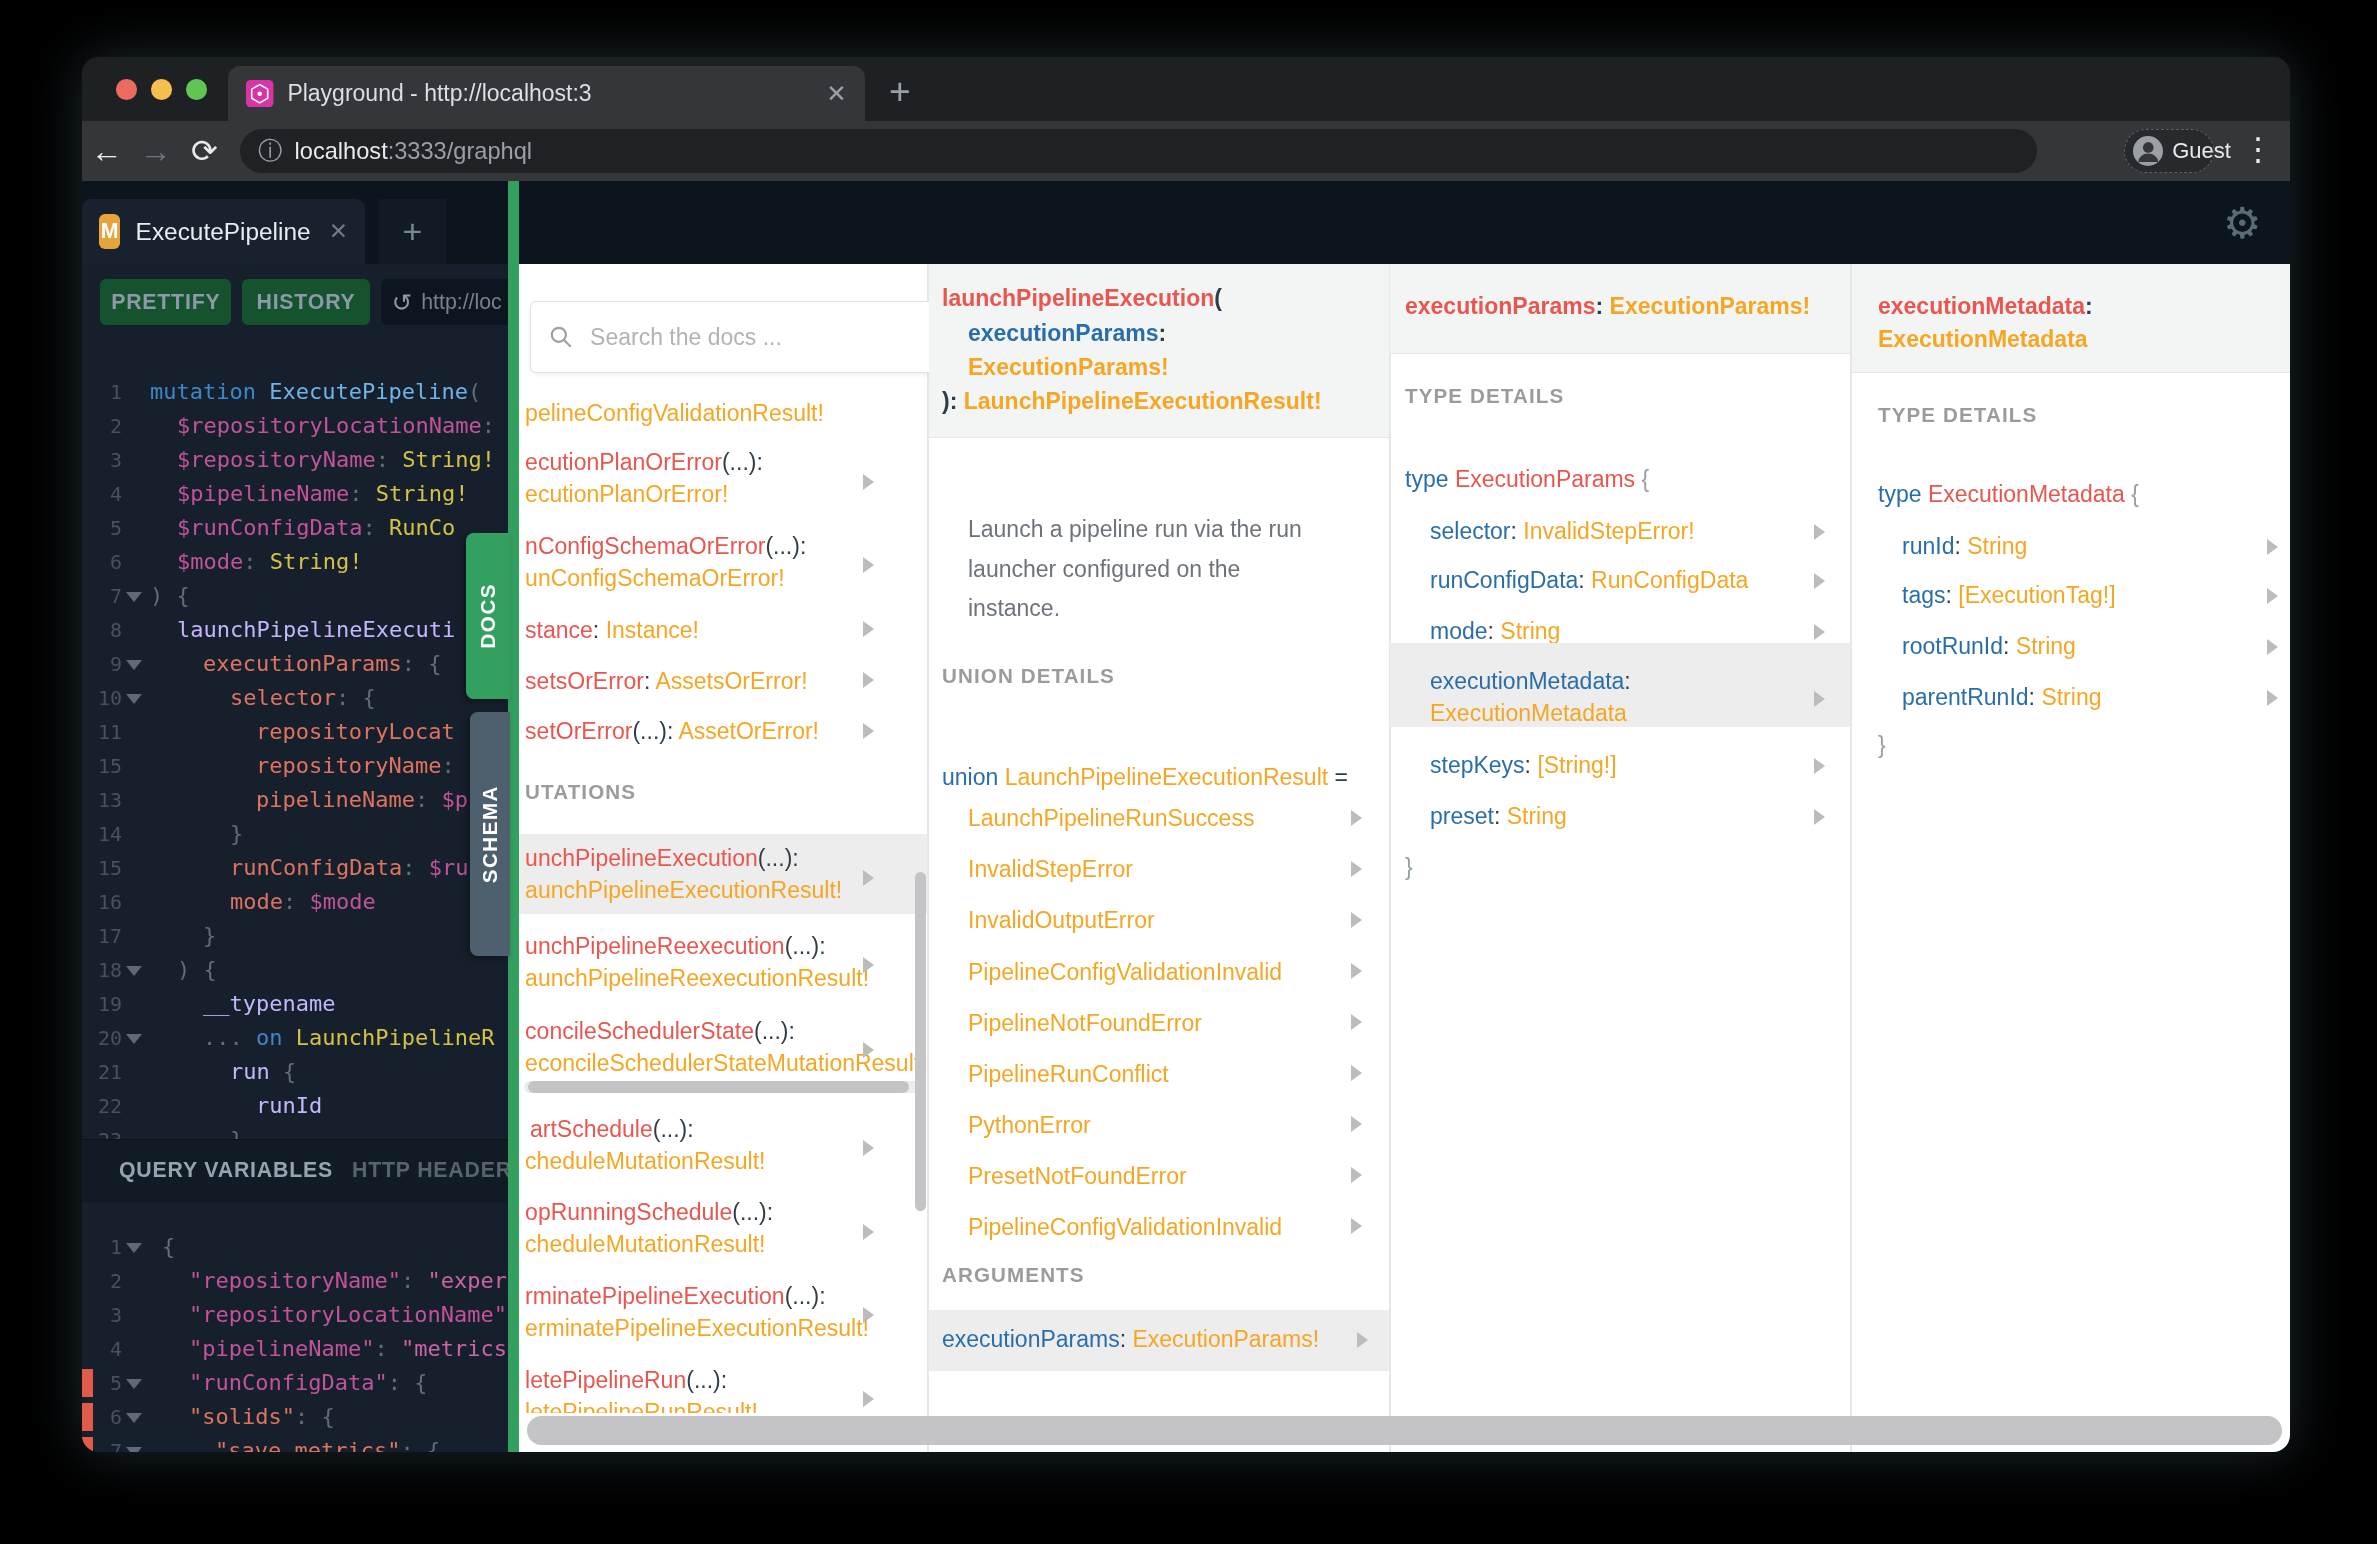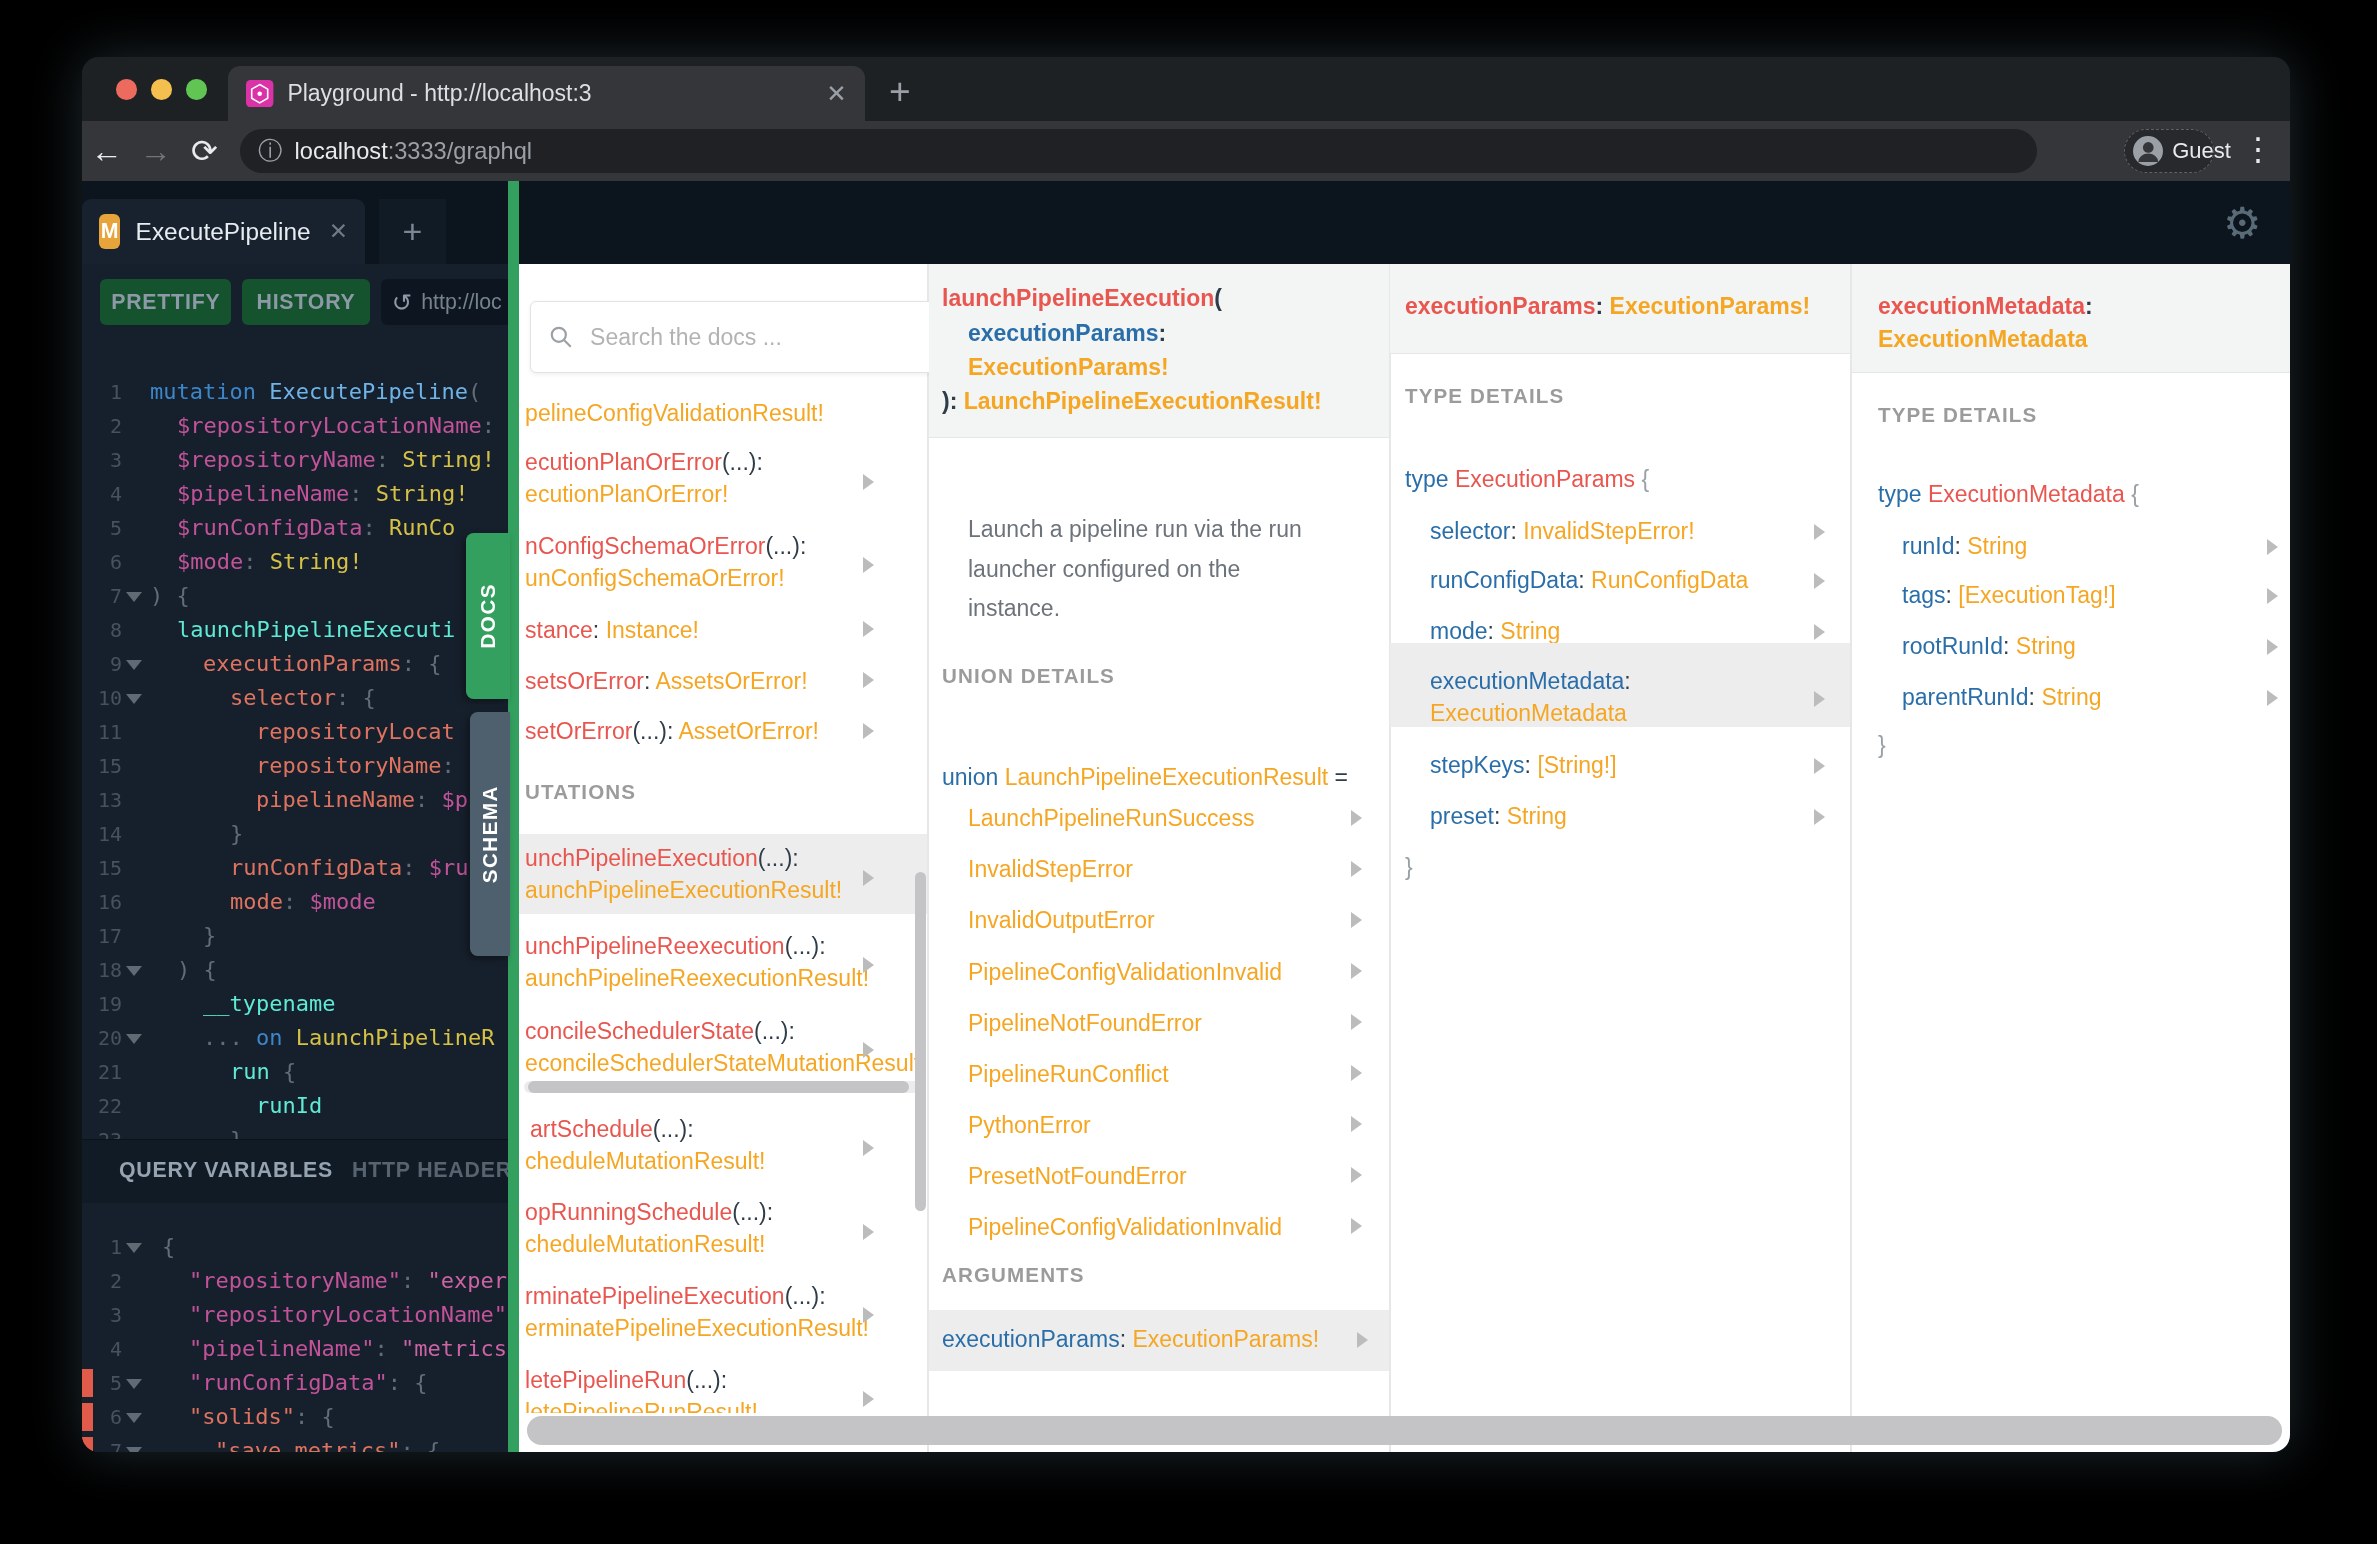--- a/index.html
+++ b/index.html
@@ -55,21 +55,21 @@
 
   
   #editor{left:0;top:192px;width:426px;height:766px;overflow:hidden;}
   .code-row{position:relative;height:34px;white-space:pre;font-family:"DejaVu Sans Mono",monospace;
     font-size:22px;line-height:34px;}
   .code-row .ln{position:absolute;left:0;width:40px;text-align:right;color:#47525e;font-size:20px;}
   .code-row .fold{position:absolute;left:44px;top:13px;width:0;height:0;
     border-left:8.4px solid transparent;border-right:8.4px solid transparent;border-top:10px solid #5f6a74;}
   .code-row .code{position:absolute;left:68px;top:0;}
   .tk-kw{color:#3c86c9}.tk-def{color:#6fb4e8}.tk-var{color:#c2539b}.tk-p{color:#636d78}
-  .tk-typ{color:#d6c145}.tk-arg{color:#df735f}.tk-fld{color:#5eead4}.tk-key{color:#c2539b}
+  .tk-typ{color:#d6c145}.tk-arg{color:#df735f}.tk-fld{color:#c4b5fd}.tk-key{color:#c2539b}
   .tk-ko{color:#df735f}.tk-str{color:#cb63a5}
 
   
   #vars-band{left:0;top:958px;width:426px;height:64px;background:#111b26;border-top:1.5px solid #0a121b;
     overflow:hidden;}
   #qv-label{position:absolute;left:37px;top:18.3px;color:#96a3b0;font-weight:bold;font-size:21.3px;letter-spacing:0.8px;white-space:nowrap;}
   #hh-label{position:absolute;left:270px;top:18.3px;color:#57646f;font-weight:bold;font-size:21.3px;letter-spacing:0.8px;white-space:nowrap;}
   #vars{left:0;top:1022px;width:426px;height:249px;overflow:hidden;}
   #vars .code{left:80px;}
   .vmark{position:absolute;left:0;width:10.7px;height:27.4px;background:#e05b49;}

